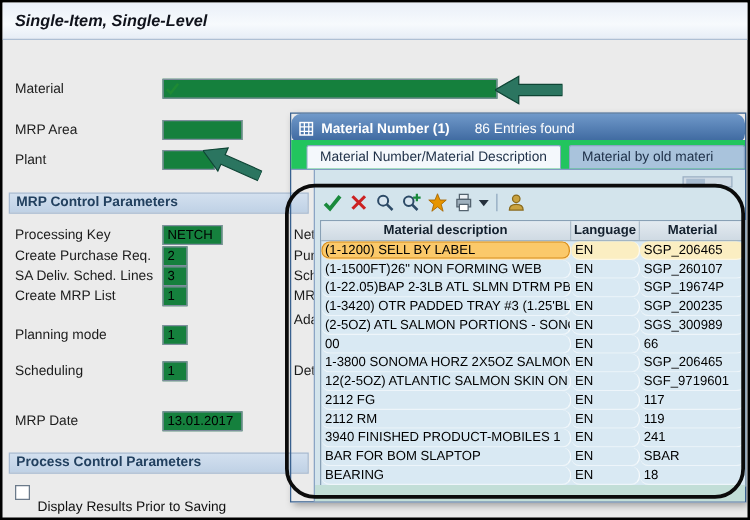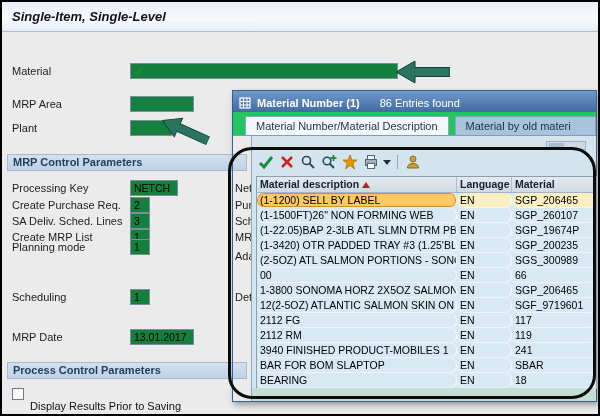--- a/index.html
+++ b/index.html
@@ -30,21 +30,21 @@
     color:#22405f; line-height:15px; padding-left:5px;
   }
   .clip { position:absolute; width:18px; height:14px; overflow:hidden; font-size:11px; color:#1c1c1c; }
   .checkbox { position:absolute; width:12px; height:12px; border:1px solid #6b7a8a; background:#fff; }
   
   #popup { position:absolute; left:230px; top:88px; right:1px; height:312px; z-index:5;
            border:1px solid #39618f; box-shadow:2px 3px 6px rgba(0,0,0,.35); background:transparent; }
   #popup .ptitle {
     position:absolute; left:0; top:0; right:0; height:24px;
     background: linear-gradient(#7099ca, #3a659c); color:#fff;
-    font-size:11px; line-height:21px; display:flex; align-items:center; gap:6px; padding-left:5px;
+    font-size:11px; line-height:21px; display:flex; align-items:center; gap:6px; padding-left:5px;border-radius:8px;
   }
   #popup .ptitle .t1 { font-weight:bold; }
   #popup .ptitle .t2 { margin-left:14px; }
   #popup .tabstrip {
     position:absolute; left:0; top:21px; right:0; height:24px;
     background:#22c55e; border-bottom:1px solid #7f9cc0; display:flex; align-items:flex-end; overflow:hidden;
   }
   .tab { font-size:11px; padding:3px 10px 3px; border:1px solid #8aa4c4; border-bottom:none;
          border-radius:2px 2px 0 0; white-space:nowrap; color:#1d2f47; }
   .tab.active { background:#f4f8fc; margin-left:12px; font-weight:normal; }
@@ -58,21 +58,21 @@
   .hscroll .thumb { position:absolute; left:2px; top:1px; width:15px; height:5px; background:#a8bcd0; }
   .ptoolbar { position:absolute; left:5px; top:16px; height:20px; display:flex; align-items:center; gap:3px; }
   .icon { width:18px; height:18px; display:inline-flex; align-items:center; justify-content:center; }
   .tdivider { width:1px; height:14px; background:#8fa6bd; margin:0 3px; }
   .dd-arrow { width:0; height:0; border-left:4px solid transparent; border-right:4px solid transparent;
               border-top:5px solid #25303c; }
   
   #ptable { position:absolute; left:4px; top:40px; width:341px; border:1px solid #88a0b5; background:#d9e9f3; }
   .thr { display:flex; height:16px; background:linear-gradient(#e3eaf0,#cfdae3); border-bottom:1px solid #a3b5c4; }
   .th { font-size:10.5px; font-weight:bold; line-height:15px; padding:0 3px; color:#13202e;
-        border-right:1px solid #aebecb; white-space:nowrap; overflow:hidden; display:flex; align-items:center; gap:3px;}
+        border-right:1px solid #aebecb; white-space:nowrap; overflow:hidden; display:flex; align-items:center; gap:3px;flex-direction:column;}
   .tr { display:flex; height:15px; }
   .td { font-size:10.5px; line-height:15px; padding:0 3px; white-space:nowrap; overflow:hidden;
         border-right:1px solid rgba(255,255,255,.75); border-bottom:1px solid rgba(255,255,255,.55); color:#000;border-radius:7px; }
   .c1 { width:200px; } .c2 { width:55px; } .c3 { width:84px; border-right:none; }
   .tr.sel .c1 { background:#fbc96a; box-shadow:inset 0 0 0 1px #d98f1f; }
   .tr.sel .c2, .tr.sel .c3 { background:#fbeec2; }
   .sort-asc { width:0; height:0; border-left:4px solid transparent; border-right:4px solid transparent;
               border-bottom:6px solid #c11f1f; }
   .bottomstrip { position:absolute; left:0; right:0; bottom:0; height:13px; background:#c2ded7; }
   
@@ -120,21 +120,21 @@
     <input class="inp" style="left: 118px; width: 20px;" readonly="" value="2">
   </div>
   <div class="frow" style="top:211px">
     <span class="lbl">SA Deliv. Sched. Lines</span>
     <input class="inp" style="left: 118px; width: 20px;" readonly="" value="3">
   </div>
   <div class="frow" style="top:227px">
     <span class="lbl">Create MRP List</span>
     <input class="inp" style="left: 118px; width: 20px;" readonly="" value="1">
   </div>
-  <div class="frow" style="top:237px">
+  <div class="frow" style="top:258px">
     <span class="lbl">Planning mode</span>
     <input class="inp" style="left: 118px; width: 20px;" readonly="" value="1">
   </div>
   <div class="frow" style="top:287px">
     <span class="lbl">Scheduling</span>
     <input class="inp" style="left: 118px; width: 20px;" readonly="" value="1">
   </div>
   <div class="frow" style="top:327px">
     <span class="lbl">MRP Date</span>
     <input class="inp" style="left: 118px; width: 64px;" readonly="" value="13.01.2017">

